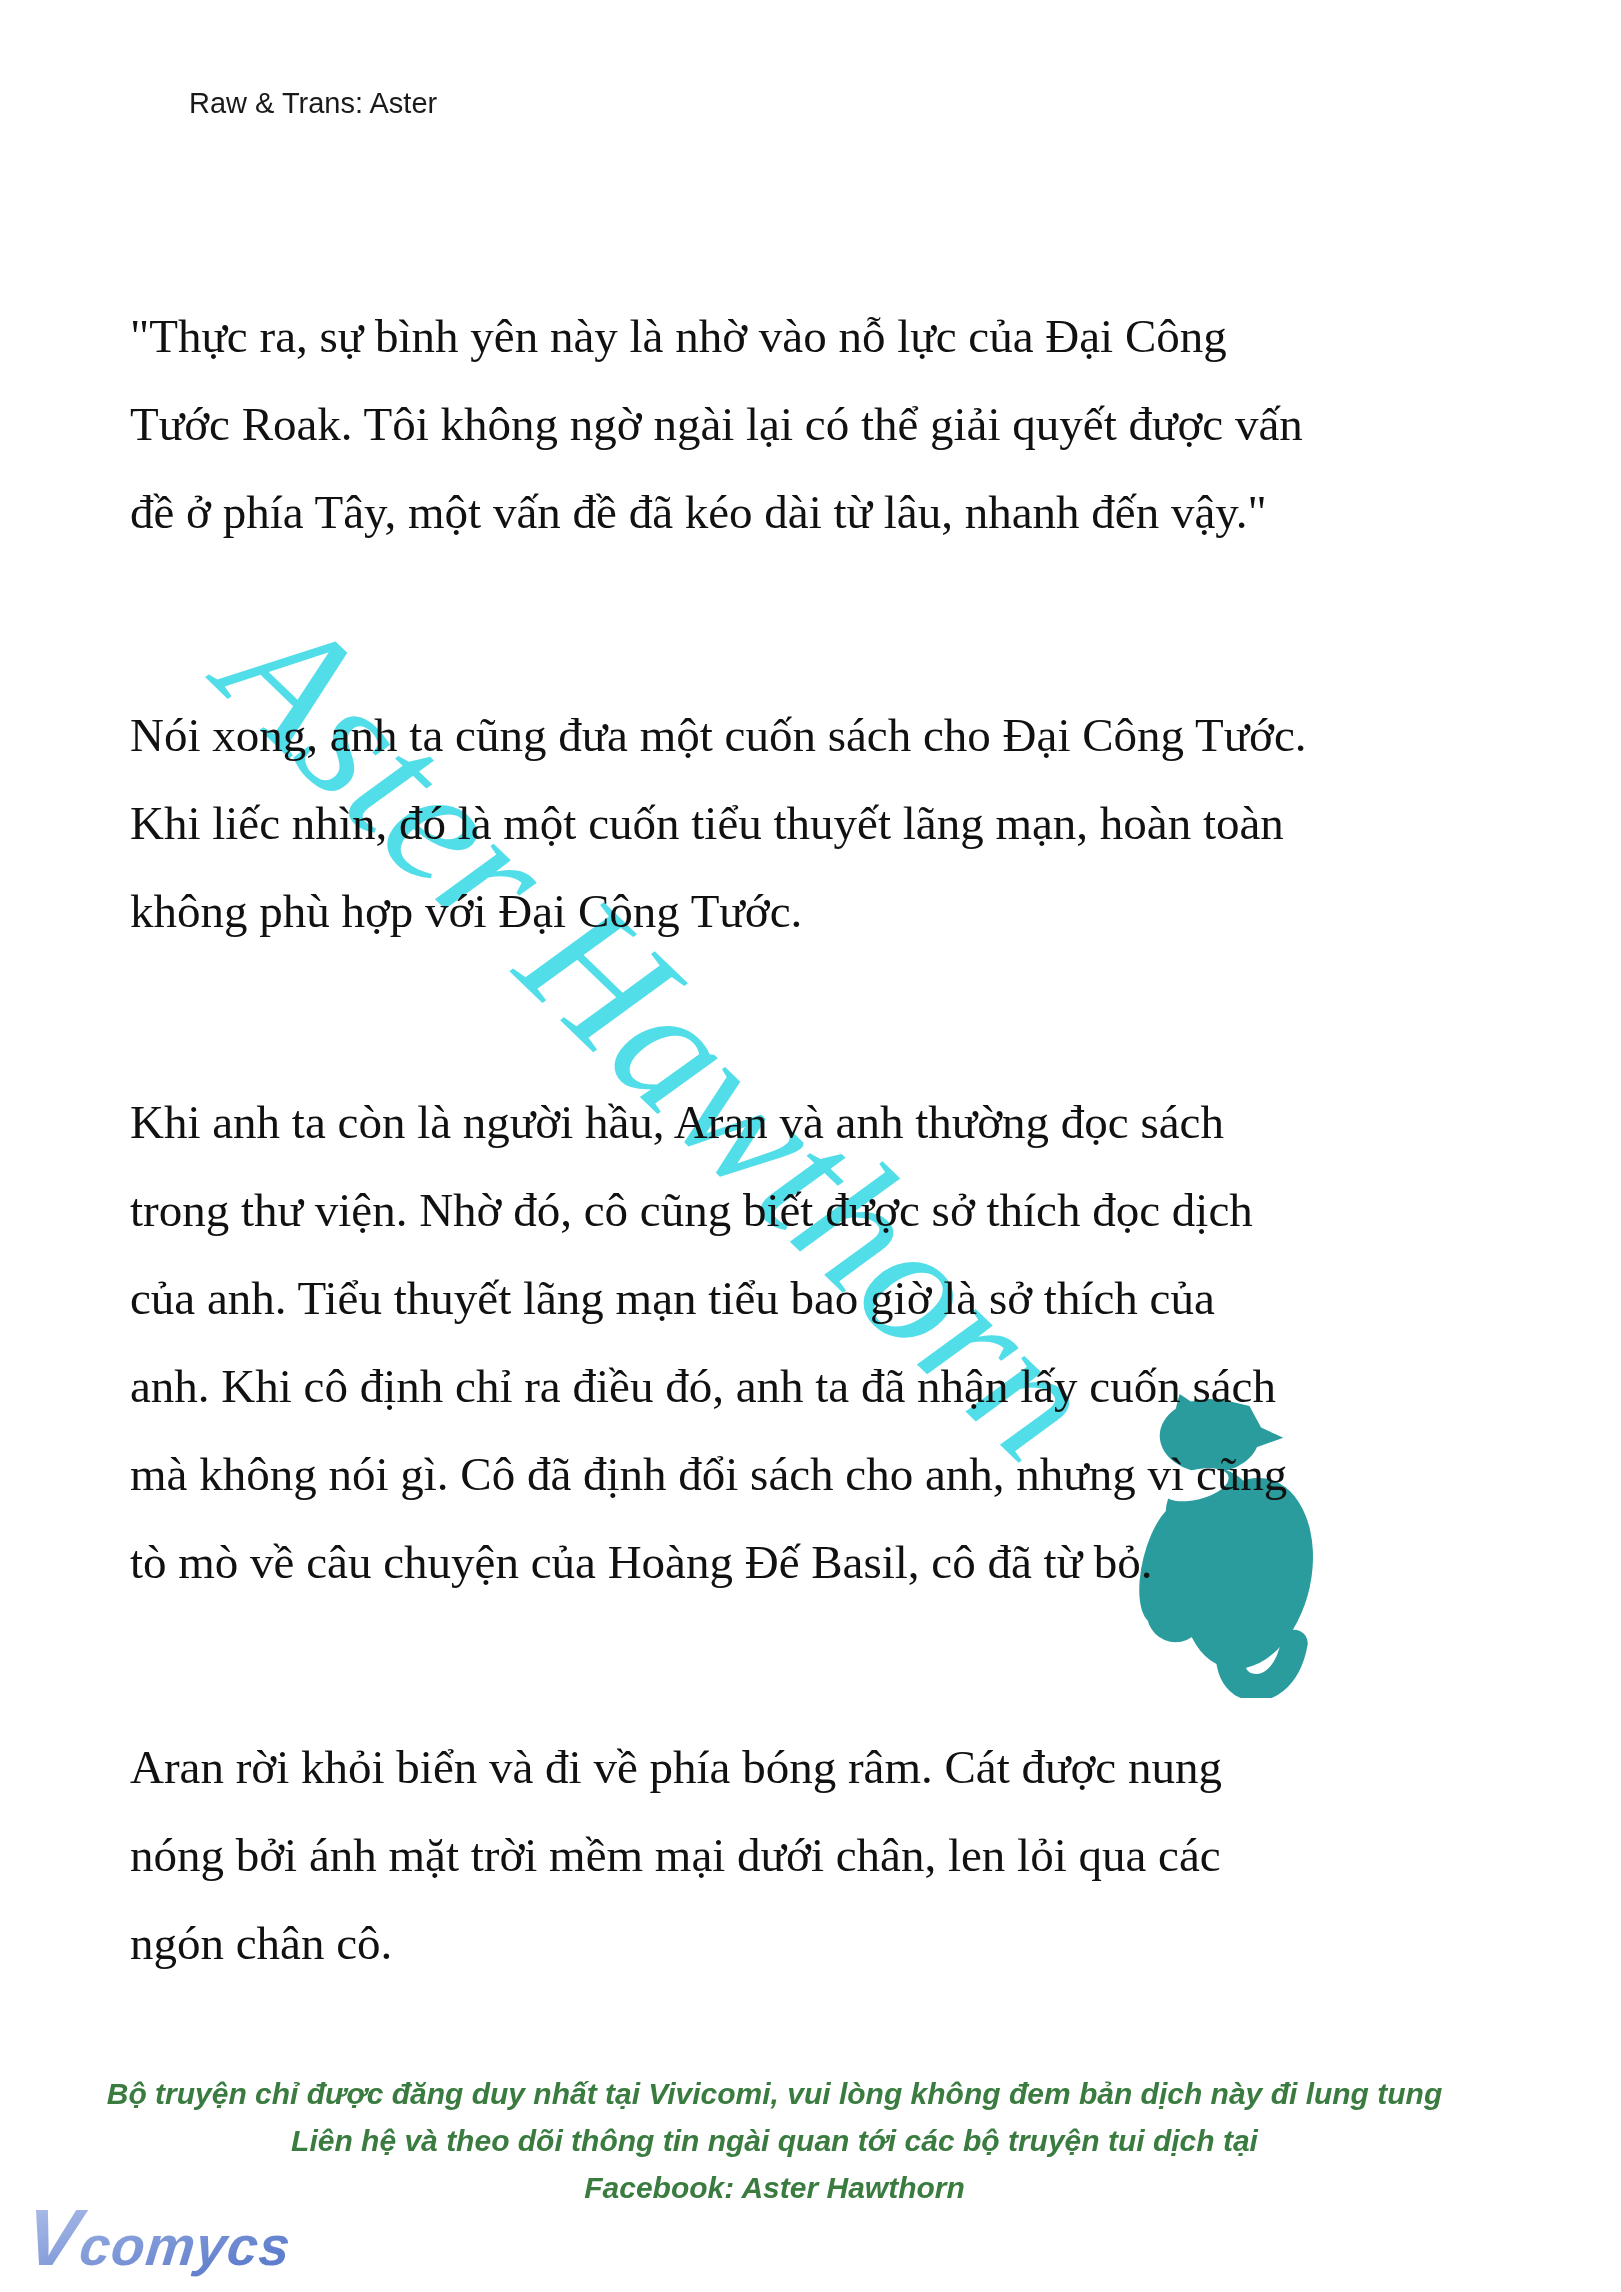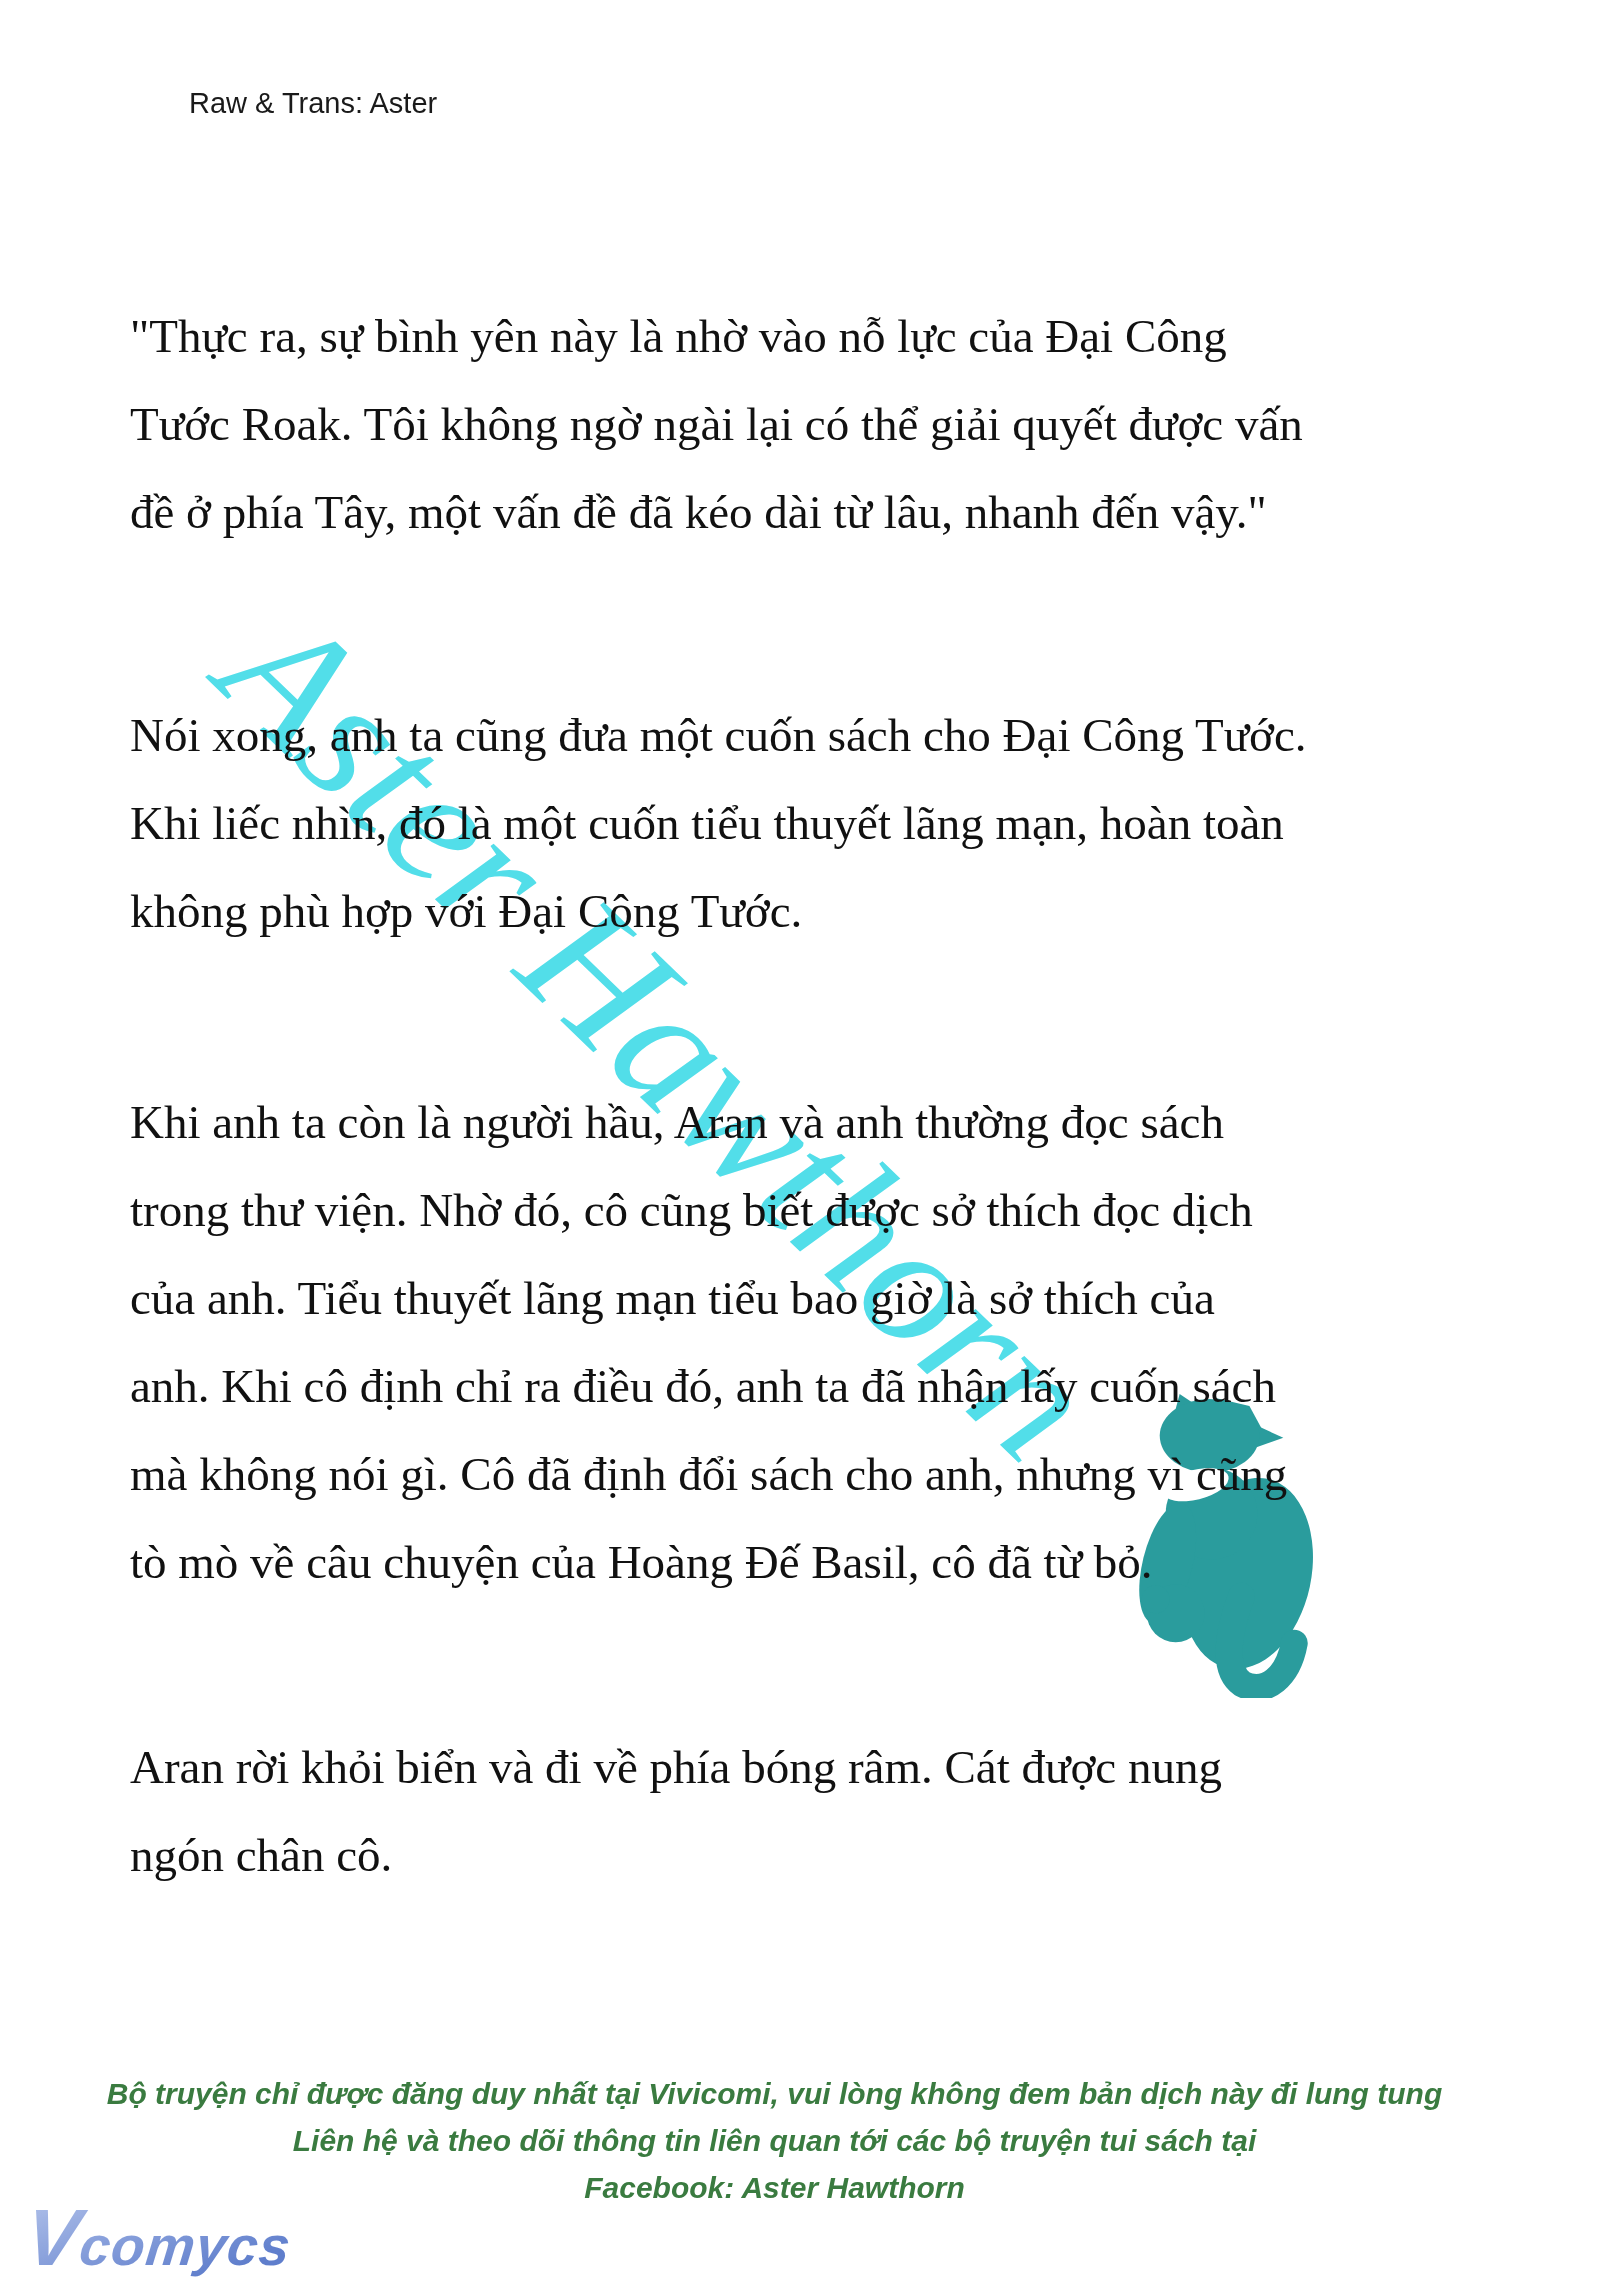--- a/index.html
+++ b/index.html
@@ -111,26 +111,27 @@
     <div class="para" style="top:1078px">
         <div class="line">Khi anh ta còn là người hầu, Aran và anh thường đọc sách</div>
         <div class="line">trong thư viện. Nhờ đó, cô cũng biết được sở thích đọc dịch</div>
         <div class="line">của anh. Tiểu thuyết lãng mạn tiểu bao giờ là sở thích của</div>
         <div class="line">anh. Khi cô định chỉ ra điều đó, anh ta đã nhận lấy cuốn sách</div>
         <div class="line">mà không nói gì. Cô đã định đổi sách cho anh, nhưng vì cũng</div>
         <div class="line">tò mò về câu chuyện của Hoàng Đế Basil, cô đã từ bỏ.</div>
       </div>
     <div class="para" style="top:1723px">
         <div class="line">Aran rời khỏi biển và đi về phía bóng râm. Cát được nung</div>
+        <div class="line">nóng bởi ánh mặt trời mềm mại dưới chân, len lỏi qua các</div>
         <div class="line">ngón chân cô.</div>
       </div>
   </div>
 
   <div class="footer">
       <div class="fline">Bộ truyện chỉ được đăng duy nhất tại Vivicomi, vui lòng không đem bản dịch này đi lung tung</div>
-      <div class="fline">Liên hệ và theo dõi thông tin liên quan tới các bộ truyện tui sách tại</div>
+      <div class="fline">Liên hệ và theo dõi thông tin ngài quan tới các bộ truyện tui dịch tại</div>
       <div class="fline">Facebook: Aster Hawthorn</div>
     </div>
 
   <div class="logo">Vcomycs</div>
 
 </div>
 
 
 </body></html>

